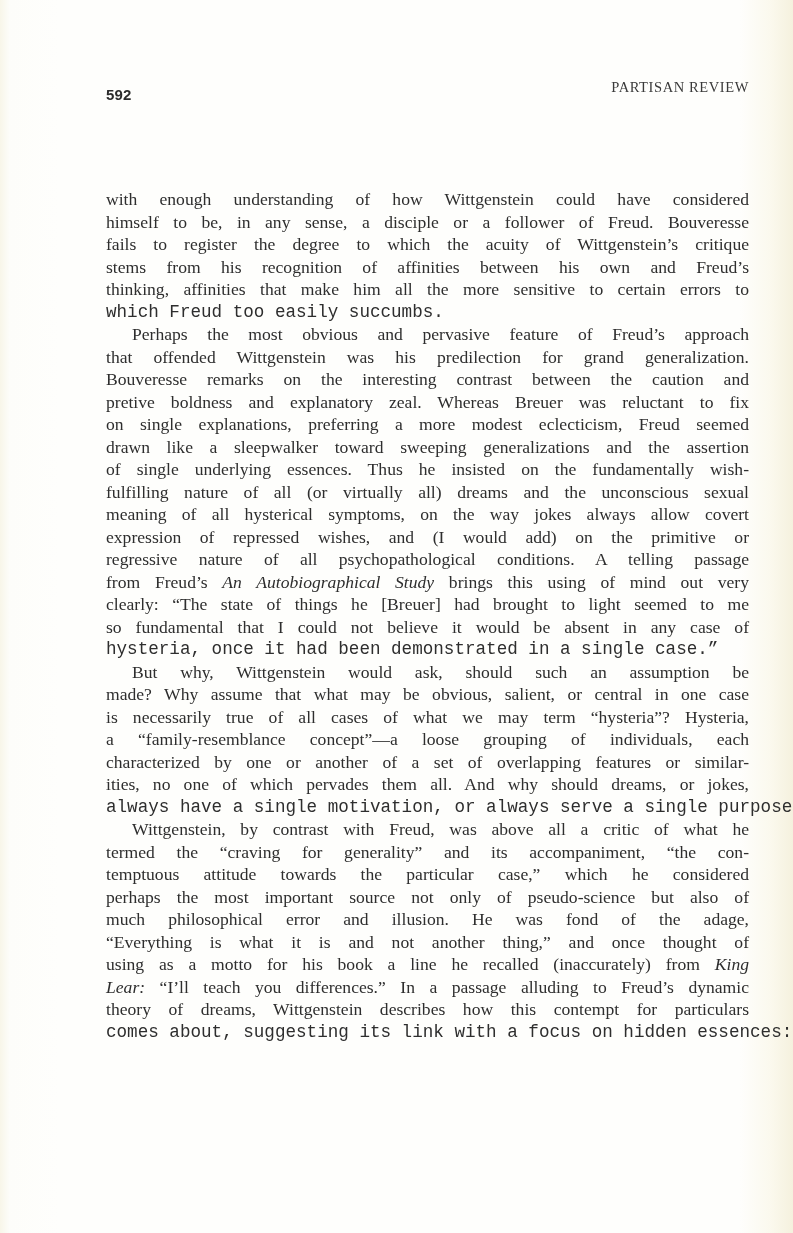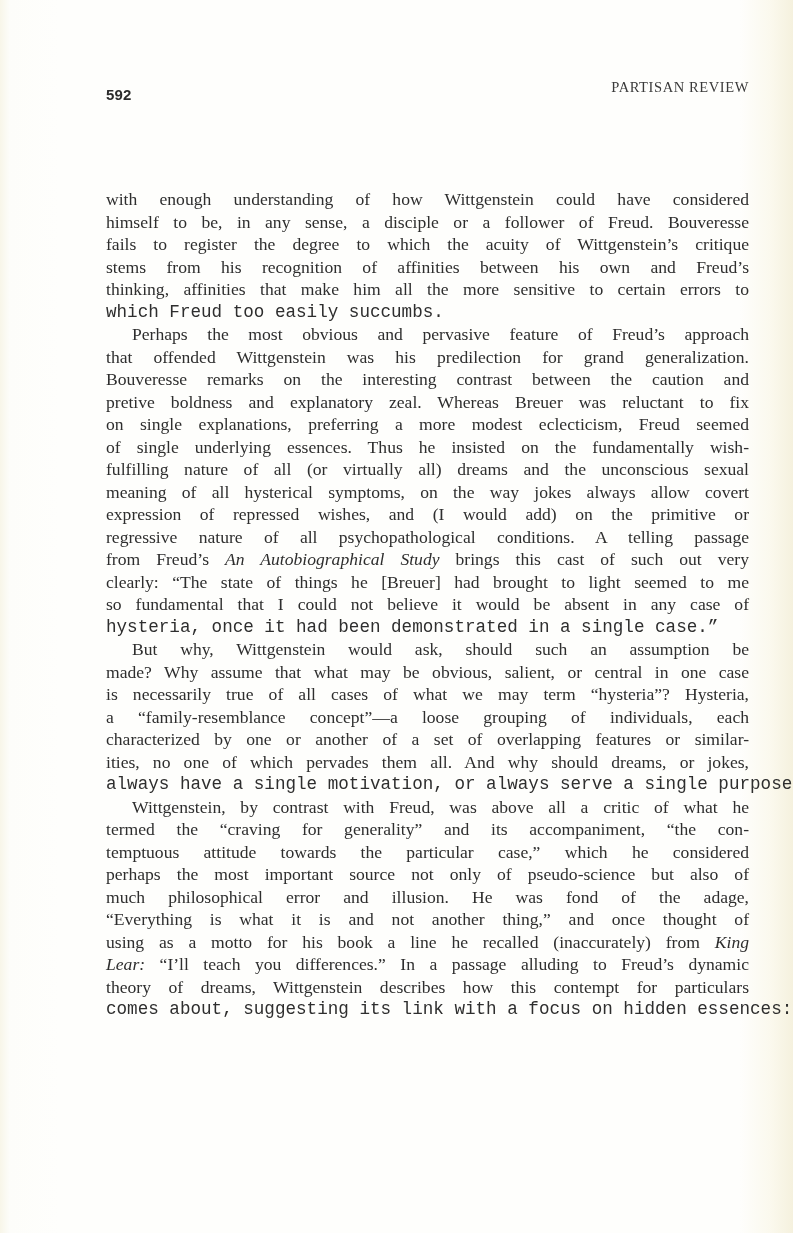--- a/index.html
+++ b/index.html
@@ -94,26 +94,27 @@
       <span class="line">thinking, affinities that make him all the more sensitive to certain errors to</span>
       <span class="line last">which Freud too easily succumbs.</span>
     </div>
 
     <div>
       <span class="line indent">Perhaps the most obvious and pervasive feature of Freud’s approach</span>
       <span class="line">that offended Wittgenstein was his predilection for grand generalization.</span>
       <span class="line">Bouveresse remarks on the interesting contrast between the caution and</span>
       <span class="line">pretive boldness and explanatory zeal. Whereas Breuer was reluctant to fix</span>
       <span class="line">on single explanations, preferring a more modest eclecticism, Freud seemed</span>
+      <span class="line">drawn like a sleepwalker toward sweeping generalizations and the assertion</span>
       <span class="line">of single underlying essences. Thus he insisted on the fundamentally wish-</span>
       <span class="line">fulfilling nature of all (or virtually all) dreams and the unconscious sexual</span>
       <span class="line">meaning of all hysterical symptoms, on the way jokes always allow covert</span>
       <span class="line">expression of repressed wishes, and (I would add) on the primitive or</span>
       <span class="line">regressive nature of all psychopathological conditions. A telling passage</span>
-      <span class="line"><span>from Freud’s </span><em>An Autobiographical Study</em><span> brings this cast of such out very</span></span>
+      <span class="line"><span>from Freud’s </span><em>An Autobiographical Study</em><span> brings this using of mind out very</span></span>
       <span class="line">clearly: “The state of things he [Breuer] had brought to light seemed to me</span>
       <span class="line">so fundamental that I could not believe it would be absent in any case of</span>
       <span class="line last">hysteria, once it had been demonstrated in a single case.”</span>
     </div>
 
     <div>
       <span class="line indent">But why, Wittgenstein would ask, should such an assumption be</span>
       <span class="line">made? Why assume that what may be obvious, salient, or central in one case</span>
       <span class="line">is necessarily true of all cases of what we may term “hysteria”? Hysteria,</span>
       <span class="line">a “family-resemblance concept”—a loose grouping of individuals, each</span>

